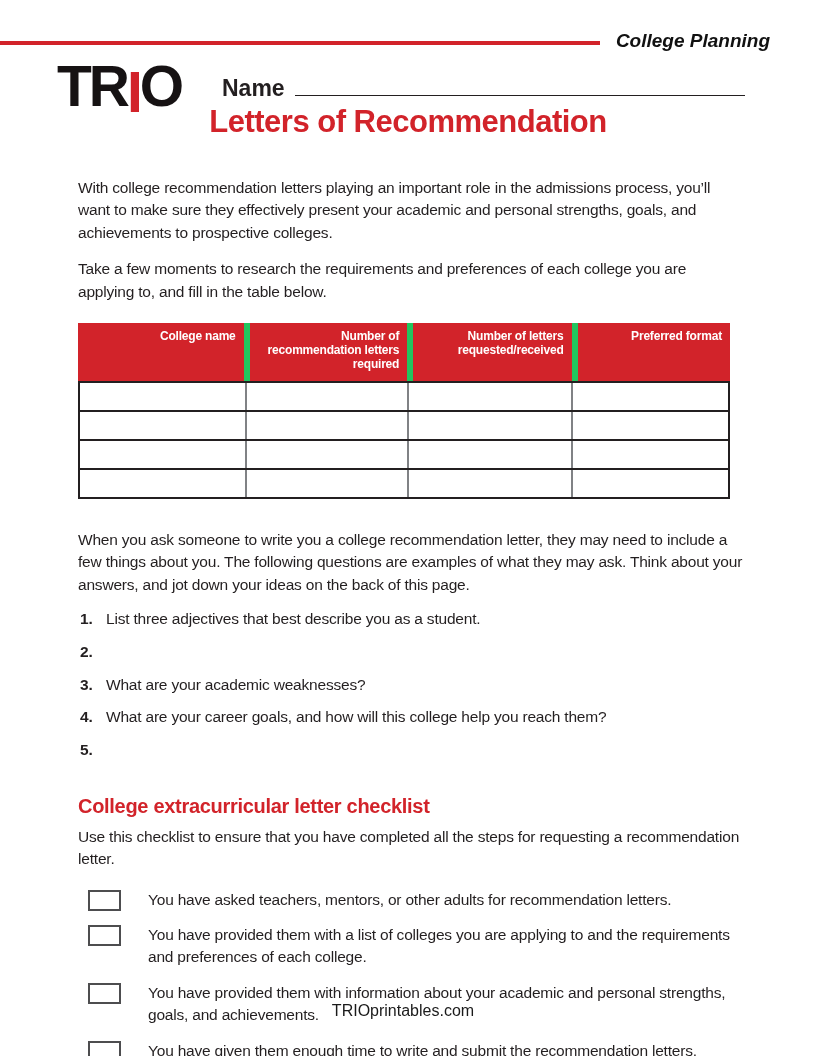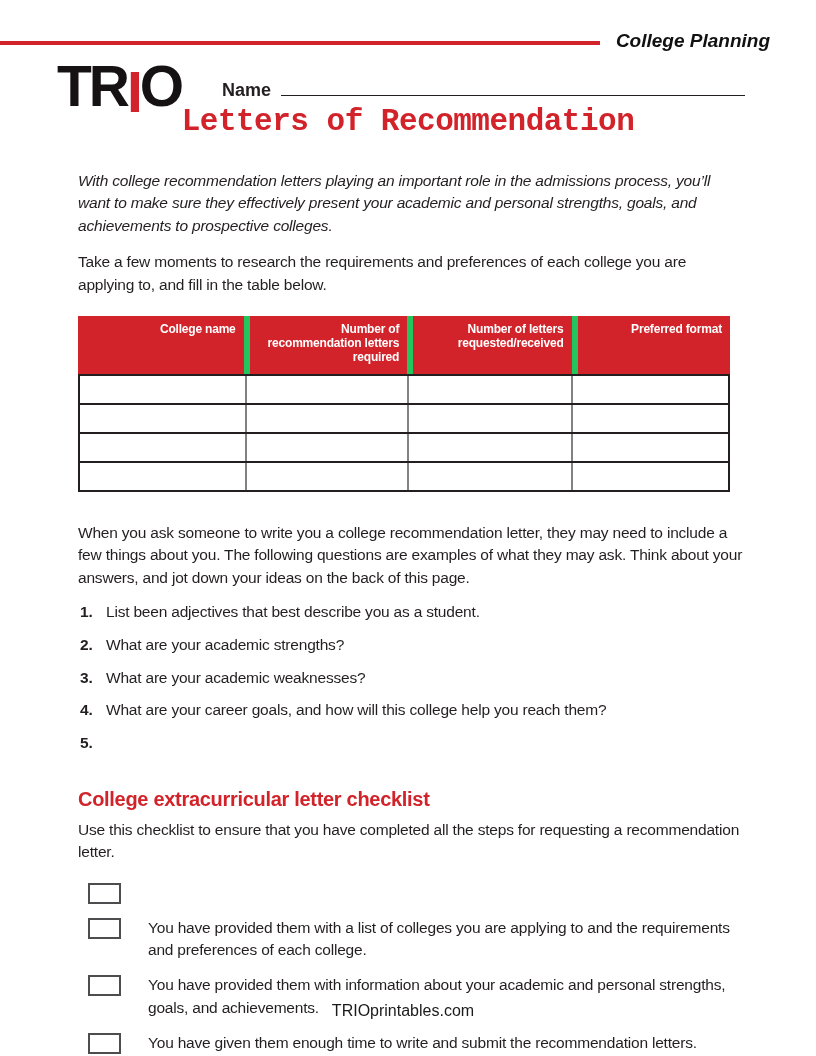--- a/index.html
+++ b/index.html
@@ -34,39 +34,38 @@
   }
   .logo .logo-i {
     color: var(--accent);
     display: inline-block;
     transform: translateY(6px);
   }
   .name-row {
     position: absolute; left: 222px; top: 74px; right: 71px;
     display: flex; align-items: baseline;
   }
-  .name-label { font-size: 18px; font-weight: bold; }
+  .name-label { font-size: 23px; font-weight: bold; }
   .name-line {
     flex: 1; margin-left: 10px; height: 22px;
     border-bottom: 1.5px solid #231f20;
   }
   .doc-title {
     position: absolute; left: 0; right: 0; top: 104px;
     text-align: center;
     font-size: 31px; font-weight: bold;
     color: var(--accent);
     letter-spacing: -0.5px;
-    font-family: Liberation Mono, monospace;
   }
   
   .para {
     margin: 0 70px 0 78px;
     font-size: 15.5px; line-height: 1.45; letter-spacing: -0.2px;
   }
-  .para.italic { font-style: italic; margin-top: 12px; }
+  .para.italic { margin-top: 19px; }
   .para.mt { margin-top: 14px; }
   .para.big-gap { margin-top: 30px; }
   
   .rec-table { margin: 20px 0 0 78px; width: 652px; }
   .t-row { display: grid; grid-template-columns: 25.4% 25.1% 25.2% 24.3%; }
   .t-head .th {
     background: var(--accent);
     color: #ffffff; font-weight: bold; font-size: 12px; line-height: 1.15;
     text-align: right; padding: 7px 8px 9px;
     letter-spacing: -0.2px;
@@ -168,26 +167,25 @@
         </div>
       </div>
   </div>
 
   <p class="para big-gap">When you ask someone to write you a college recommendation letter, they may need to include a few things about you. The following questions are examples of what they may ask. Think about your answers, and jot down your ideas on the back of this page.</p>
 
   <div class="q-list">
 
       <div class="q-item">
         <span class="q-num">1.</span>
-        <span class="q-text">List been adjectives that best describe you as a student.</span>
+        <span class="q-text">List three adjectives that best describe you as a student.</span>
       </div>
 
       <div class="q-item">
         <span class="q-num">2.</span>
-        <span class="q-text">What are your academic strengths?</span>
       </div>
 
       <div class="q-item">
         <span class="q-num">3.</span>
         <span class="q-text">What are your academic weaknesses?</span>
       </div>
 
       <div class="q-item">
         <span class="q-num">4.</span>
         <span class="q-text">What are your career goals, and how will this college help you reach them?</span>
@@ -198,20 +196,21 @@
       </div>
     </div>
 
   <h2 class="checklist-heading">College extracurricular letter checklist</h2>
   <p class="para checklist-intro">Use this checklist to ensure that you have completed all the steps for requesting a recommendation letter.</p>
 
   <div class="check-list">
 
       <div class="check-row">
         <span class="checkbox"></span>
+        <span class="check-text">You have asked teachers, mentors, or other adults for recommendation letters.</span>
       </div>
 
       <div class="check-row">
         <span class="checkbox"></span>
         <span class="check-text">You have provided them with a list of colleges you are applying to and the requirements and preferences of each college.</span>
       </div>
 
       <div class="check-row">
         <span class="checkbox"></span>
         <span class="check-text">You have provided them with information about your academic and personal strengths, goals, and achievements.</span>

